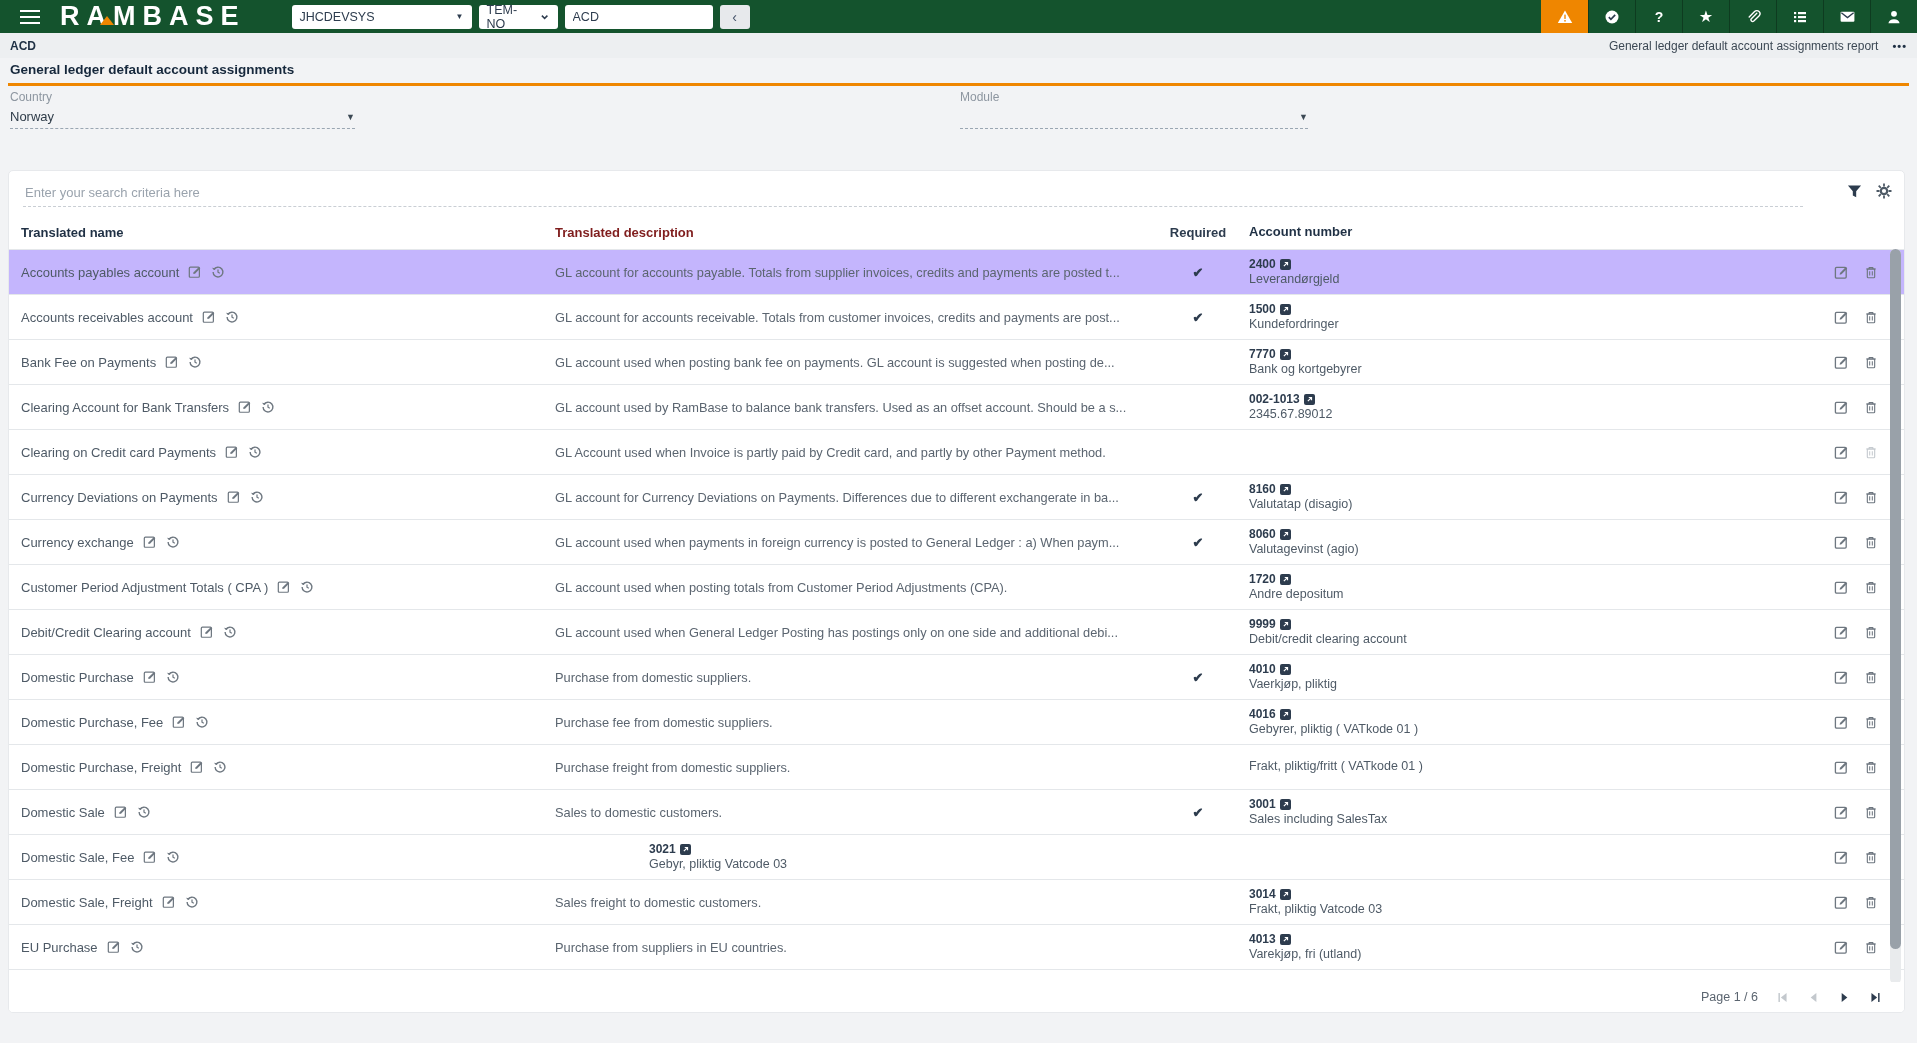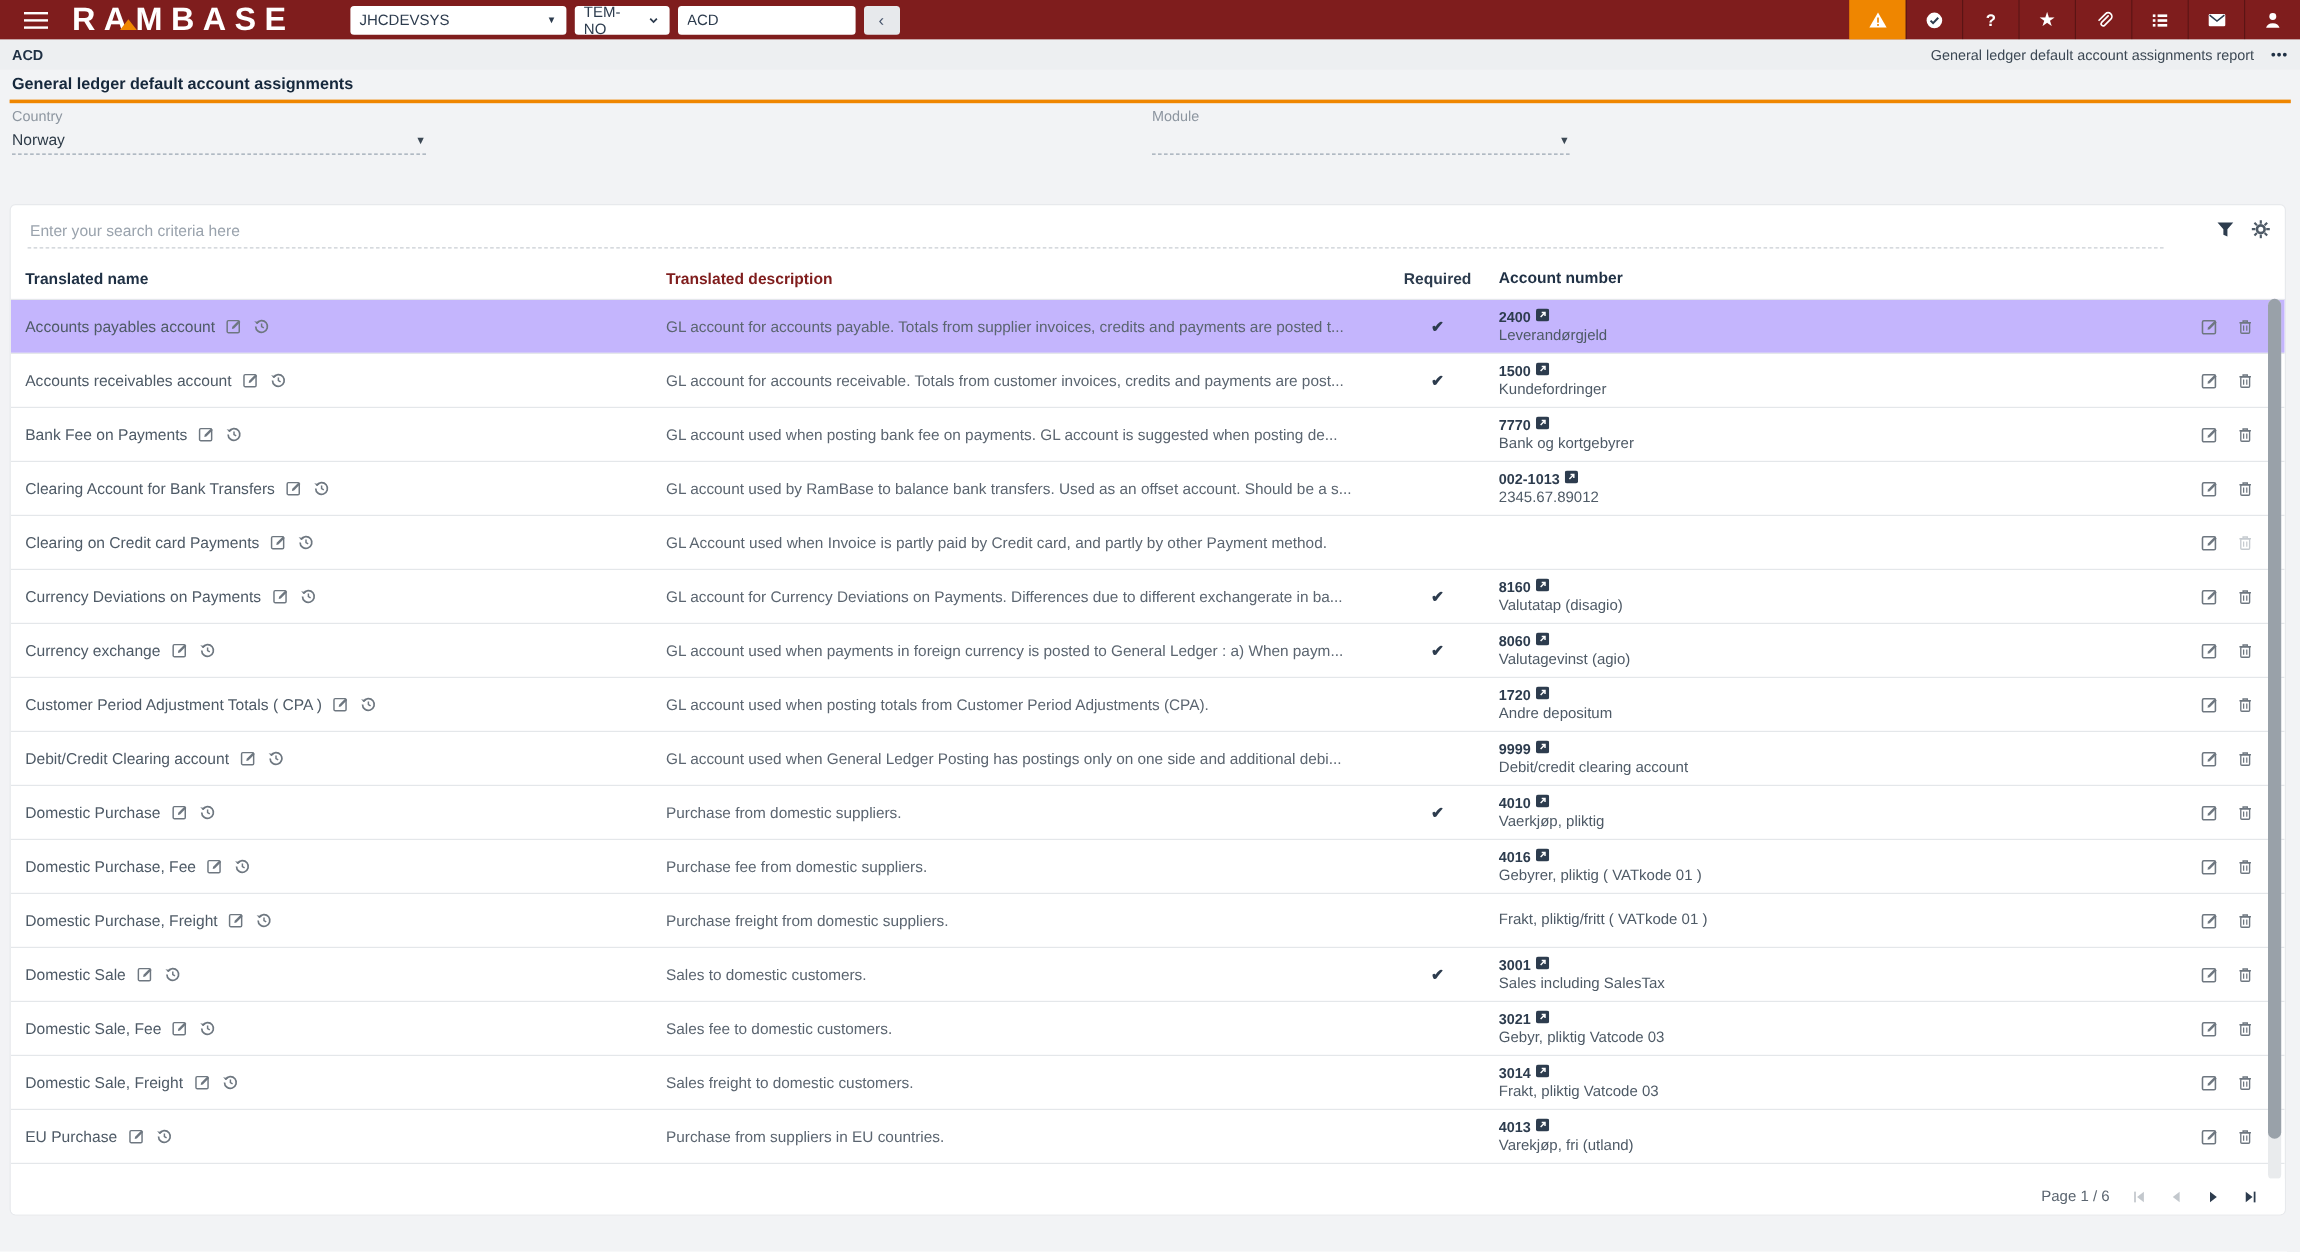--- a/index.html
+++ b/index.html
@@ -6,21 +6,21 @@
   html,body { width:1917px; height:1043px; overflow:hidden; }
   body {
     font-family:"Liberation Sans", sans-serif;
     background:#f2f3f5;
     color:#33404d;
     position:relative;
   }
   
   .topbar {
     position:absolute; top:0; left:0; width:1917px; height:33px;
-    background:#7f1d1d; display:flex; align-items:center;
+    background:#14532d; display:flex; align-items:center;
   }
   .hamburger { width:46px; height:33px; display:flex; flex-direction:column; justify-content:center; gap:4px; padding-left:20px; cursor:pointer; }
   .hamburger span { display:block; width:20px; height:2px; background:#fff; }
   .brand { position:relative; color:#fff; font-weight:bold; font-size:27px; letter-spacing:7px; margin-left:14px; margin-right:28px; font-stretch:expanded; user-select:none; }
   .brand .a-notch { position:absolute; left:40px; top:15px; width:0; height:0; border-left:7px solid transparent; border-right:7px solid transparent; border-bottom:9px solid #ef8600; }
   .tb-select, .tb-input, .tb-btn {
     height:24px; background:#fff; border:none; border-radius:3px;
     font-family:"Liberation Sans",sans-serif; font-size:12.5px; color:#2d3c4e;
     display:flex; align-items:center; padding:0 8px; margin-right:7px;
   }
@@ -81,21 +81,21 @@
   .rows-viewport { height:735px; overflow:hidden; position:relative; }
   .trow { display:flex; align-items:center; height:45px; border-top:1px solid #e4e7ea; font-size:13px; }
   .trow.selected { background:#c4b5fd; }
   .col-name    { width:546px; padding-left:12px; display:flex; align-items:center; gap:9px; color:#4e5a66; white-space:nowrap; overflow:hidden; }
   .thead .col-name { color:#1f3044; gap:0; }
   .col-desc    { width:600px; color:#5b6570; white-space:nowrap; overflow:hidden; font-size:12.8px; }
   .thead .col-desc { color:#7f1d1d; font-size:13px; }
   .col-req     { width:86px; text-align:center; color:#2d3c4e; font-weight:bold; font-size:13px; }
   .col-acct    { width:562px; padding-left:8px; line-height:1.25; }
   .col-actions { flex:1; display:flex; justify-content:flex-end; gap:15px; padding-right:26px; }
-  .acct-line1 { font-weight:bold; font-size:12px; color:#2d3c4e; display:flex; align-items:flex-start; gap:4px; }
+  .acct-line1 { font-weight:bold; font-size:12px; color:#2d3c4e; display:flex; align-items:center; gap:4px; }
   .acct-line2 { font-size:12.5px; color:#4e5a66; }
   .row-icon { color:#6e7780; display:flex; cursor:pointer; flex:none; }
   .row-icon.disabled { color:#c6cbd0; cursor:default; }
   
   .vscroll { position:absolute; top:78px; right:3px; width:11px; height:735px; background:#e9ebed; border-radius:6px; }
   .vscroll .thumb { position:absolute; top:0; left:0; width:11px; height:700px; background:#99a1a9; border-radius:6px; }
   
   .pager {
     position:absolute; bottom:0; left:0; width:100%; height:30px;
     display:flex; align-items:center; justify-content:flex-end; gap:18px;
@@ -860,21 +860,20 @@
             </svg>
       </span>
       <span class="row-icon">
         <svg width="14" height="14" viewBox="0 0 16 16">
               <path d="M3.2 5.2A5.6 5.6 0 1 1 2.4 8" fill="none" stroke="currentColor" stroke-width="1.6"></path>
               <path d="M1 3l2.6 2.6L6.2 4z" fill="currentColor"></path>
               <path d="M8 5.2v3l2.1 1.3" fill="none" stroke="currentColor" stroke-width="1.4"></path>
             </svg>
       </span>
     </div>
-    <div class="col-desc">Sales fee to domestic customers.</div>
     <div class="col-req"><span></span></div>
     <div class="col-acct">
       <div class="acct-line1">
         <span>3021</span>
         <span style="display:flex;">
           <svg width="11" height="11" viewBox="0 0 12 12">
                 <rect width="12" height="12" rx="2.2" fill="#2d3c4e"></rect>
                 <path d="M4.2 7.8L7.8 4.2M5.2 3.8h3v3" stroke="#fff" stroke-width="1.3" fill="none"></path>
               </svg>
         </span>

